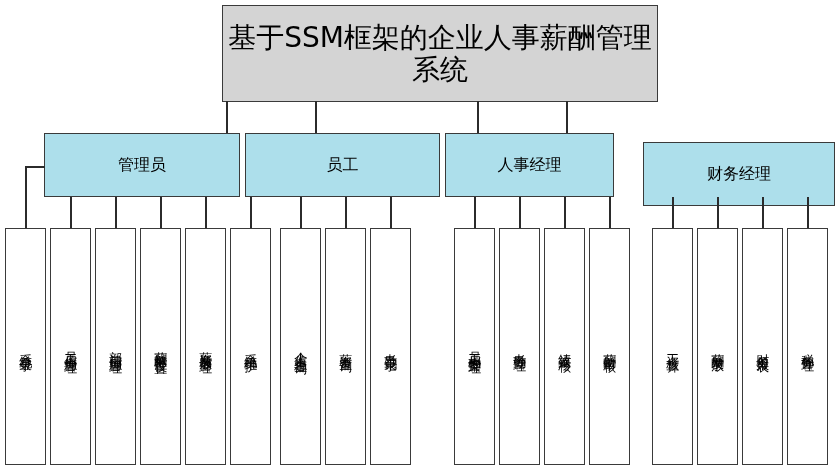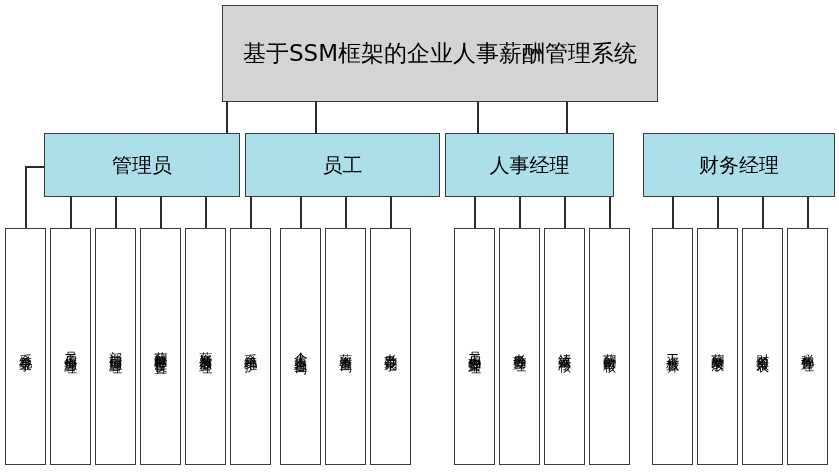--- a/index.html
+++ b/index.html
@@ -20,26 +20,26 @@
     border:1.5px solid #3a3a3a;
     display:flex;
     align-items:center;
     justify-content:center;
     text-align:center;
     color:#000000;
     line-height:1.12;
   }
   .root-node{
     background:#d4d4d4;
-    font-size:23px;
+    font-size:28px;
     letter-spacing:0px;
   }
   .role-node{
     background:#addfeb;
-    font-size:20px;
+    font-size:16px;
   }
   .leaf-node{
     background:#ffffff;
     font-size:13px;
     writing-mode:vertical-rl;
     text-orientation:upright;
     line-height:1.18;
     letter-spacing:2px;
     padding:4px 0;
   }
@@ -74,21 +74,21 @@
   </div>
 
   <div class="node role-node" style="left:245px;top:133px;width:195px;height:64px;">
     <span>员工</span>
   </div>
 
   <div class="node role-node" style="left:445px;top:133px;width:169px;height:64px;">
     <span>人事经理</span>
   </div>
 
-  <div class="node role-node" style="left:643px;top:133px;width:192px;height:64px;">
+  <div class="node role-node" style="left:643px;top:142px;width:192px;height:64px;">
     <span>财务经理</span>
   </div>
 
   <div class="conn conn-h" style="left:25px;top:166px;width:20px;height:2px;"></div>
   <div class="conn conn-v" style="left:25px;top:166px;width:2px;height:62px;"></div>
   <div class="conn conn-v" style="left:70px;top:197px;width:2px;height:31px;"></div>
   <div class="conn conn-v" style="left:115px;top:197px;width:2px;height:31px;"></div>
   <div class="conn conn-v" style="left:160px;top:197px;width:2px;height:31px;"></div>
   <div class="conn conn-v" style="left:205px;top:197px;width:2px;height:31px;"></div>
   <div class="conn conn-v" style="left:250px;top:197px;width:2px;height:31px;"></div>

